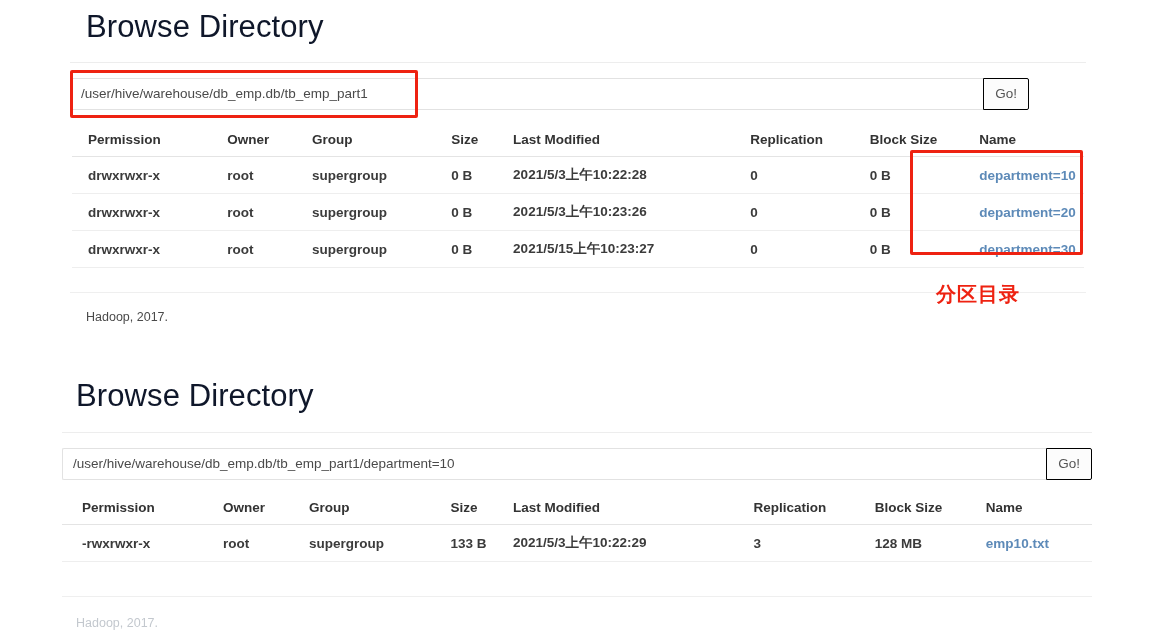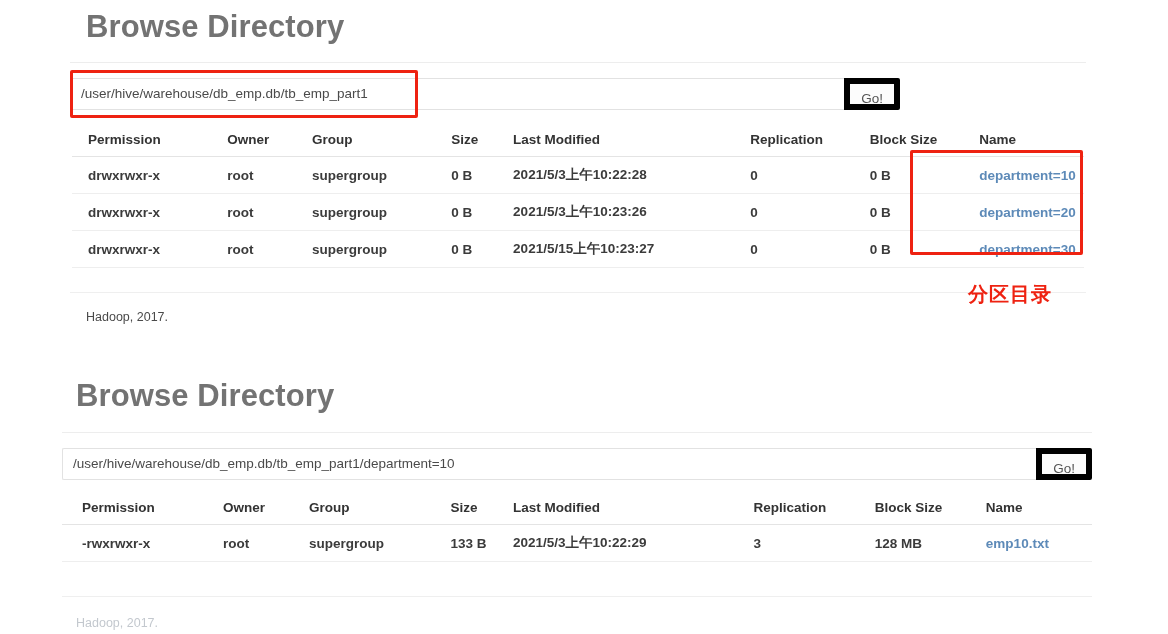--- a/index.html
+++ b/index.html
@@ -35,22 +35,22 @@
   }
   .section-two {
     position: absolute;
     left: 0;
     top: 364px;
     width: 1168px;
   }
 
   .page-title {
     font-size: 31px;
-    font-weight: 700;
-    color: #737373;
+    font-weight: 400;
+    color: #0f172a;
     letter-spacing: 0.1px;
     line-height: 1.1;
     margin: 0;
   }
   .s1 .page-title { position: absolute; left: 86px; top: 10px; }
   .s2 .page-title { position: absolute; left: 76px; top: 15px; }
 
   .title-rule {
     position: absolute;
     height: 1px;
@@ -59,42 +59,42 @@
   .s1 .title-rule { left: 70px; top: 62px; width: 1016px; }
   .s2 .title-rule { left: 62px; top: 68px; width: 1030px; }
 
   
   .input-group {
     position: absolute;
     display: flex;
     align-items: stretch;
     height: 32px;
   }
-  .s1 .input-group { left: 70px; top: 78px; width: 830px; }
+  .s1 .input-group { left: 70px; top: 78px; width: 959px; }
 
   .path-input {
     flex: 1 1 auto;
     border: 1px solid #e2e2e2;
     border-right: none;
     background: #ffffff;
     font-family: "Liberation Sans", "DejaVu Sans", sans-serif;
     font-size: 13.5px;
     color: #4a4a4a;
     padding: 0 10px;
     line-height: 30px;
     outline: none;
     border-radius: 2px 0 0 2px;
     box-sizing: border-box;
   }
   .path-input::placeholder { color: #b5b5b5; }
 
   .go-button {
     flex: 0 0 auto;
     min-width: 42px;
-    border: 6px solid #000000;
+    border: 1px solid #000000;
     background: #fcfcfc;
     color: #555555;
     font-family: "Liberation Sans", "DejaVu Sans", sans-serif;
     font-size: 13.5px;
     line-height: 30px;
     padding: 0 11px;
     text-align: left;
     cursor: pointer;
     border-radius: 0 2px 2px 0;
     box-sizing: border-box;
@@ -171,21 +171,21 @@
     color: #ee2211;
     font-family: "DejaVu Sans", "Liberation Sans", sans-serif;
     font-size: 20px;
     font-weight: 600;
     letter-spacing: 1px;
     white-space: nowrap;
   }
 
   #anno-path-1      { left: 70px;  top: 70px;  width: 348px;  height: 48px; }
   #anno-names-1     { left: 910px; top: 150px; width: 173px;  height: 105px; }
-  #anno-label-1     { left: 936px; top: 281px; margin-left: 32px; }
+  #anno-label-1     { left: 936px; top: 281px; }
   #anno-label-2     { left: 843px; top: 580px; }
 </style>
 </head>
 <body>
 
 <div class="page">
 
   <div class="section-one s1">
 
     <h1 class="page-title">Browse Directory</h1>

